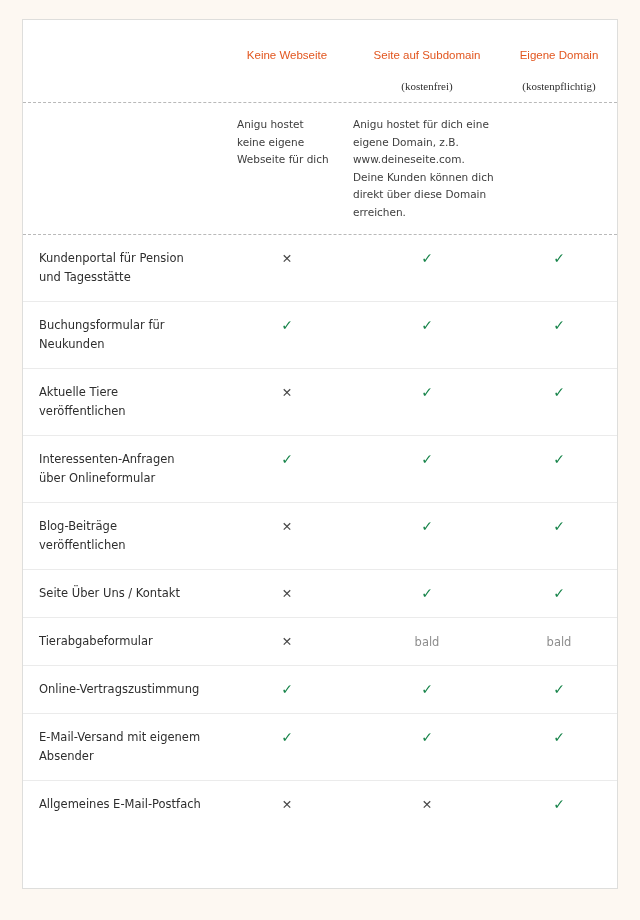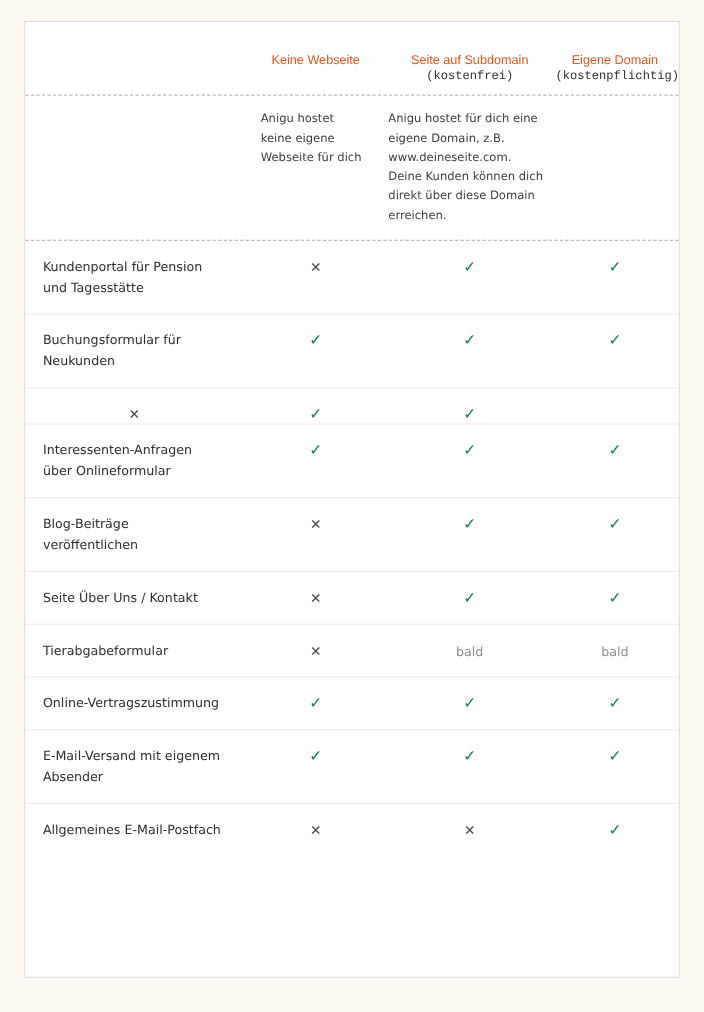--- a/index.html
+++ b/index.html
@@ -54,24 +54,25 @@
   }
   .hdr-main {
     font-family: "Liberation Sans", sans-serif;
     font-weight: normal;
     font-size: 11.5px;
     color: #e2561f;
     line-height: 15px;
     white-space: nowrap;
   }
   .hdr-sub {
-    font-family: Liberation Mono, monospace;
+    font-family: Liberation Serif, serif;
     font-size: 11px;
     color: #2f2f2f;
     line-height: 14px;
+    margin-top: 16px;
   }
 
   .dashed {
     border-top: 1px dashed #b9b9b9;
     width: 100%;
   }
 
   
   .desc-row {
     padding-top: 13px;
@@ -168,20 +169,21 @@
         <div class="f-mark"><span class="mark-check">✓</span></div>
         <div class="f-mark"><span class="mark-check">✓</span></div>
       </div>
       <div class="grid frow">
         <div class="f-label">Buchungsformular für Neukunden</div>
         <div class="f-mark"><span class="mark-check">✓</span></div>
         <div class="f-mark"><span class="mark-check">✓</span></div>
         <div class="f-mark"><span class="mark-check">✓</span></div>
       </div>
       <div class="grid frow">
+        <div class="f-label">Aktuelle Tiere veröffentlichen</div>
         <div class="f-mark"><span class="mark-x">✕</span></div>
         <div class="f-mark"><span class="mark-check">✓</span></div>
         <div class="f-mark"><span class="mark-check">✓</span></div>
       </div>
       <div class="grid frow">
         <div class="f-label">Interessenten-Anfragen über Onlineformular</div>
         <div class="f-mark"><span class="mark-check">✓</span></div>
         <div class="f-mark"><span class="mark-check">✓</span></div>
         <div class="f-mark"><span class="mark-check">✓</span></div>
       </div>

